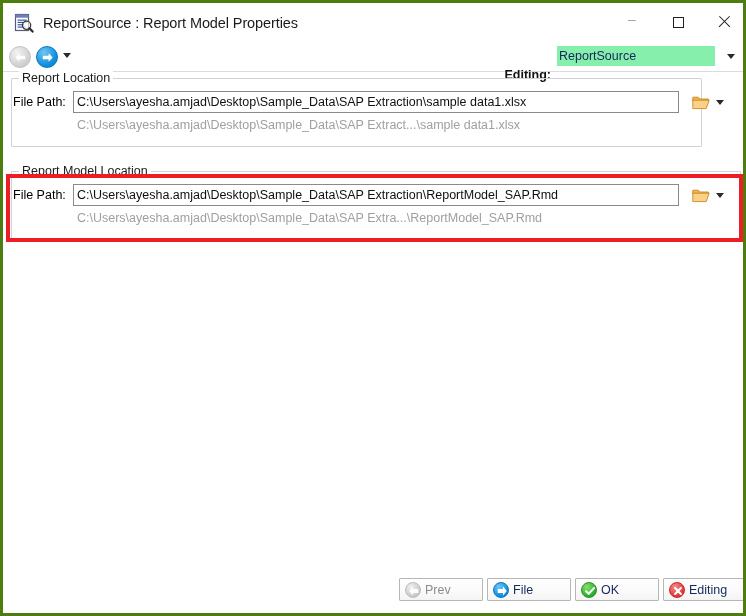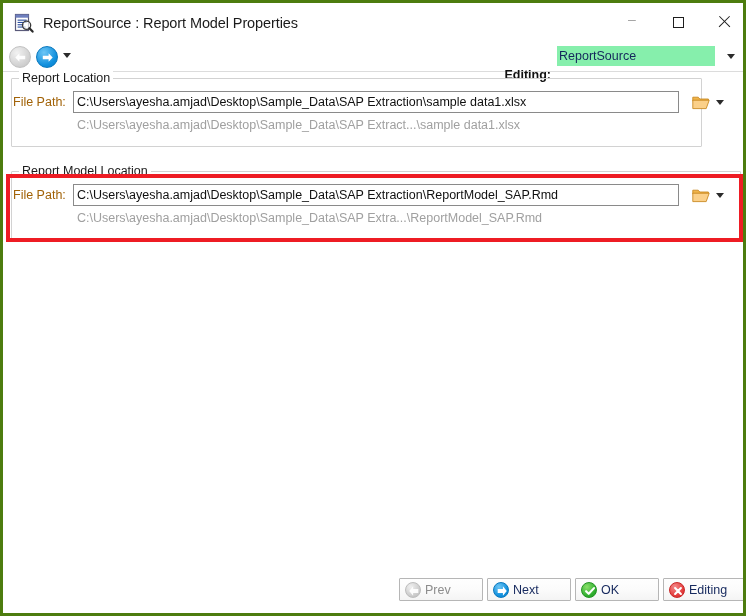--- a/index.html
+++ b/index.html
@@ -178,21 +178,21 @@
     padding: 0 3px;
     background: #ffffff;
     font-size: 12.5px;
     color: #1b1b1b;
     white-space: nowrap;
     z-index: 2;
   }
   .filepath-label {
     position: absolute;
     font-size: 12.5px;
-    color: #a16207;
+    color: #000000;
     white-space: nowrap;
   }
   .filepath-input {
     position: absolute;
     box-sizing: border-box;
     background: #ffffff;
     border: 1px solid #8a8a8a;
     font-family: "Liberation Sans", sans-serif;
     font-size: 12.5px;
     color: #101010;
@@ -386,21 +386,21 @@
     </div>
 
     <div class="btn" style="left:484px; width:84px;">
       <span class="bicon">
         <span class="circ blue">
           <svg width="16" height="16" viewBox="0 0 16 16">
             <path d="M8.9 3.3 L12.8 8 L8.9 12.7 L8.9 9.9 L3.7 9.9 L3.7 6.1 L8.9 6.1 Z" fill="#ffffff"></path>
           </svg>
         </span>
       </span>
-      <span>Next</span>
+      <span>File</span>
     </div>
 
     <div class="btn" style="left:572px; width:84px;">
       <span class="bicon">
         <span class="circ green">
           <svg width="16" height="16" viewBox="0 0 16 16">
             <path d="M4.1 8.2 L6.7 10.8 L12.0 5.1" fill="none" stroke="#ffffff" stroke-width="2.1" stroke-linecap="round" stroke-linejoin="round"></path>
           </svg>
         </span>
       </span>

